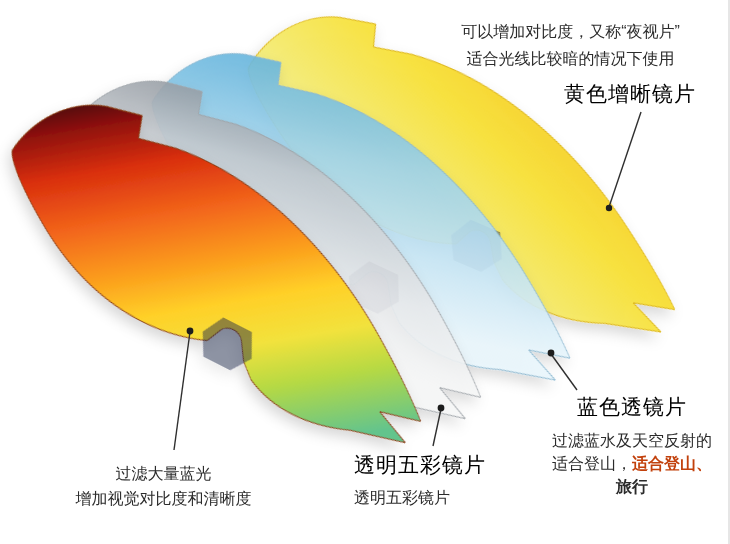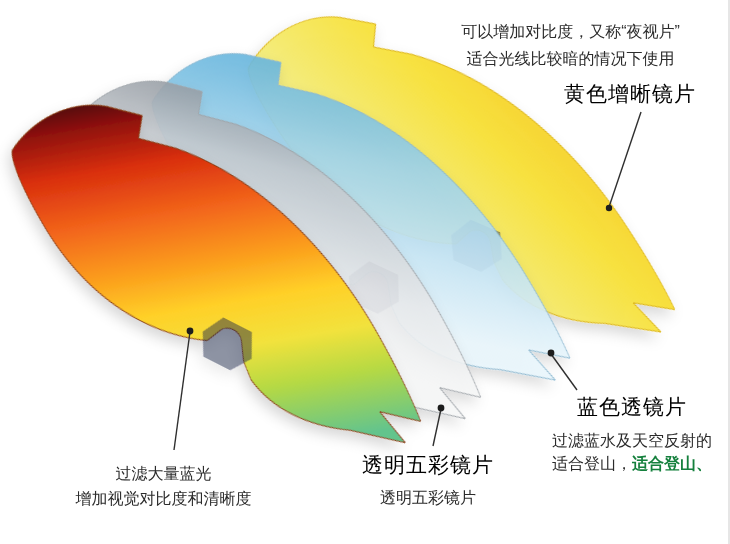--- a/index.html
+++ b/index.html
@@ -8,26 +8,26 @@
     font-family:"Liberation Sans","DejaVu Sans",sans-serif;
   }
   .stage svg{position:absolute;left:0;top:0;}
   .ann{position:absolute;z-index:5;color:#2b2b2b;}
   .ann .desc{font-size:16px;line-height:25px;color:#2b2b2b;}
   .ann .title, .title-solo{font-size:21px;font-weight:400;color:#000;letter-spacing:1px;}
   .ann-yellow-desc{left:418px;top:18px;width:305px;text-align:center;font-size:16px;line-height:27px;}
   .ann-yellow-title{position:absolute;z-index:5;left:564px;top:80px;}
   .ann-rainbow{left:56px;top:461px;width:215px;text-align:center;}
   .ann-rainbow .title{margin-bottom:7px;}
-  .ann-clear{left:336px;top:451px;width:184px;text-align:center;}
+  .ann-clear{left:354px;top:451px;width:184px;}
   .ann-clear .title{margin-bottom:6px;}
   .ann-blue{left:536px;top:393px;width:192px;text-align:center;}
   .ann-blue .title{margin-bottom:8px;}
   .ann-blue .desc{line-height:23px;}
-  .b{font-weight:700;color:#15803d;}
+  .b{font-weight:700;color:#c2410c;}
   .right-edge{position:absolute;right:0;top:0;width:2px;height:100%;background:#e6e6e6;z-index:6;}
 </style>
 </head>
 <body>
 
 <div class="stage">
 
   <svg width="730" height="544" viewBox="0 0 730 544">
     <defs>
       <g id="lensShape">
@@ -99,16 +99,17 @@
 
   <div class="ann ann-clear">
     <div class="title">透明五彩镜片</div>
     <div class="desc">透明五彩镜片</div>
   </div>
 
   <div class="ann ann-blue">
     <div class="title">蓝色透镜片</div>
     <div class="desc">过滤蓝水及天空反射的</div>
     <div class="desc"><span>适合登山，</span><span class="b">适合登山、</span></div>
+    <div class="desc b">旅行</div>
   </div>
 
   <div class="right-edge"></div>
 </div>
 
 </body></html>

